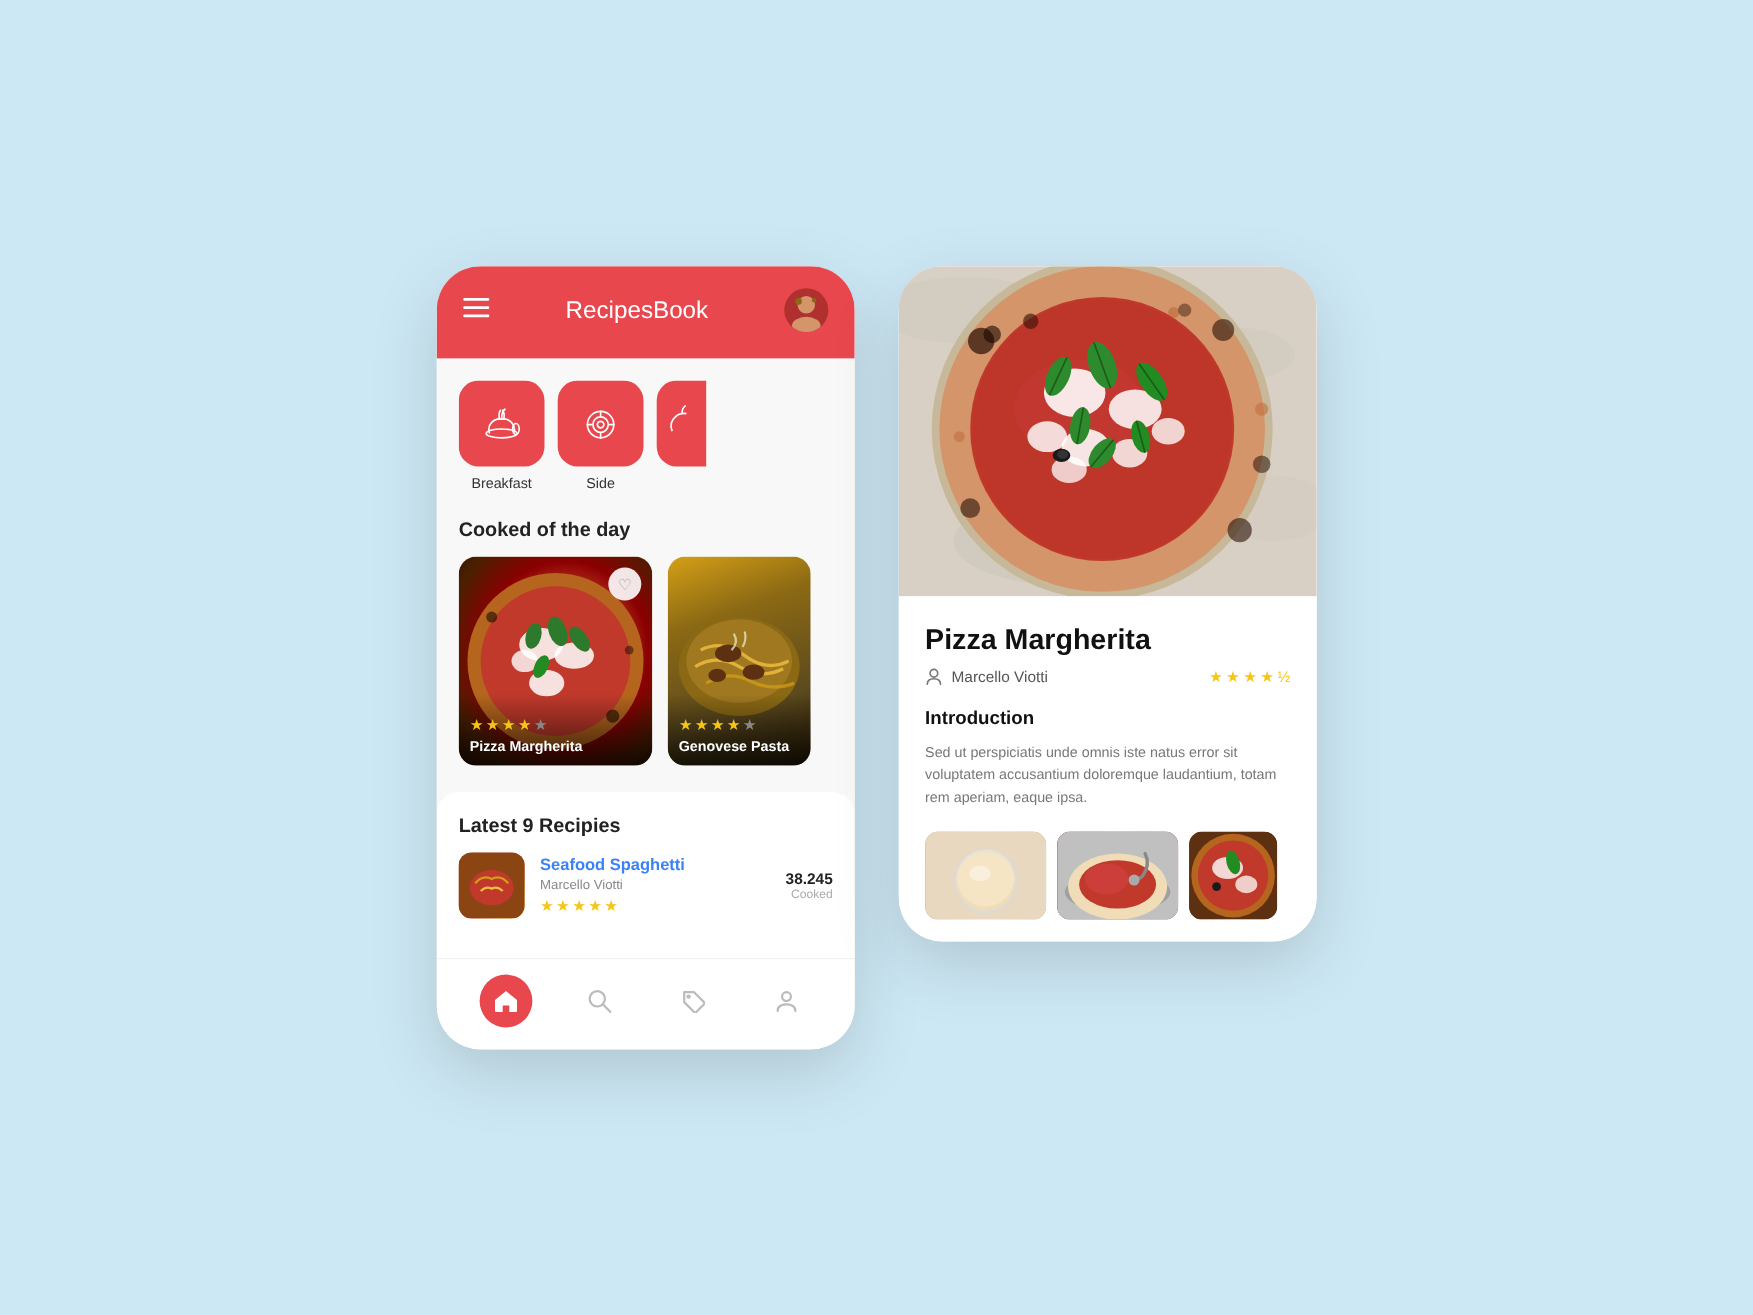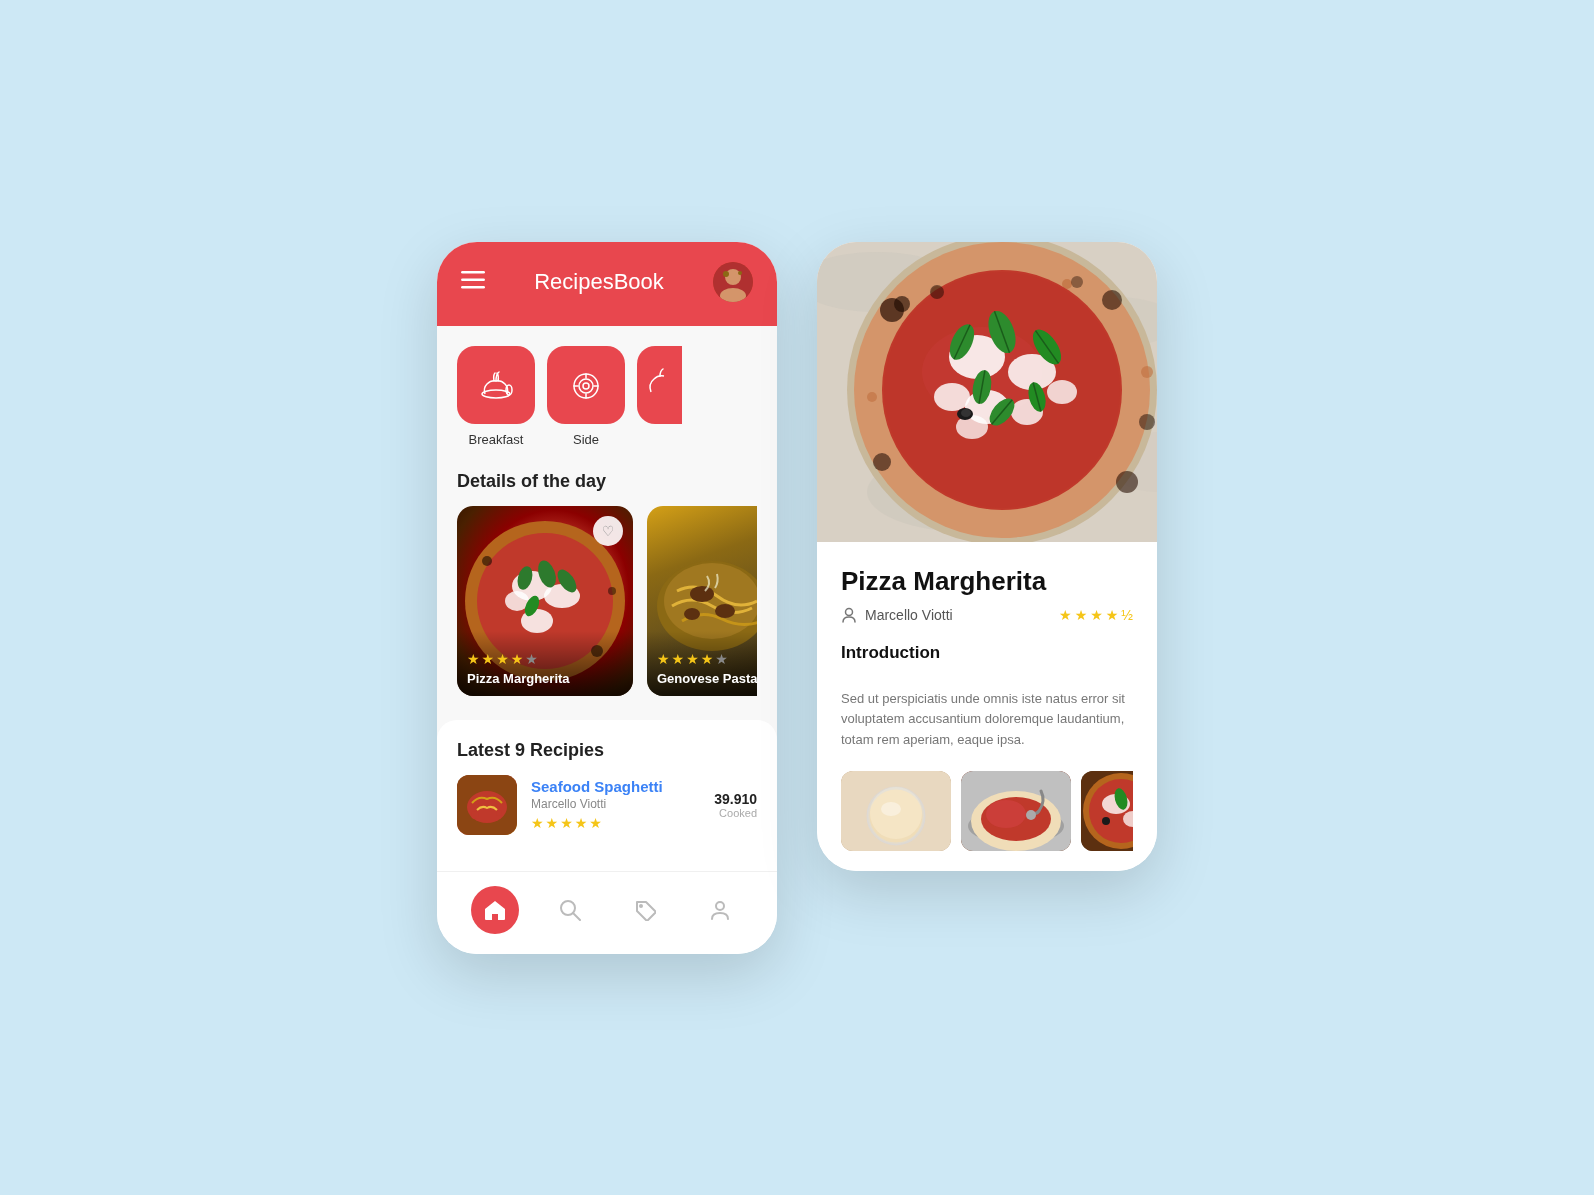--- a/index.html
+++ b/index.html
@@ -14,21 +14,21 @@
     }
 
     .phones-container {
       display: flex;
       gap: 40px;
       align-items: flex-start;
     }
 
     
     .phone {
-      width: 340px;
+      width: 380px;
       background: #fff;
       border-radius: 40px;
       overflow: hidden;
       box-shadow: 0 20px 60px rgba(0,0,0,0.15);
     }
 
     
     .phone1-header {
       background: #e8474e;
       padding: 20px 24px 24px;
@@ -308,21 +308,21 @@
       color: #555;
     }
     .detail-stars {
       display: flex;
       gap: 3px;
     }
     .intro-title {
       font-size: 17px;
       font-weight: 700;
       color: #111;
-      margin-bottom: 26px;
+      margin-bottom: 11px;
     }
     .intro-text {
       font-size: 13px;
       color: #777;
       line-height: 1.6;
       margin-bottom: 20px;
     }
     .step-thumbs {
       display: flex;
       gap: 10px;
@@ -414,21 +414,21 @@
         <div class="category-item">
           <div class="category-icon-box" style="width:45px;border-radius:18px 0 0 18px">
             <svg width="28" height="42" viewBox="0 0 28 42" fill="none">
               <path d="M5 28 Q2 20 8 15 Q12 11 18 12" stroke="white" stroke-width="1.5" fill="none"></path>
               <path d="M14 12 Q14 7 17 5" stroke="white" stroke-width="1.5" stroke-linecap="round"></path>
             </svg>
           </div>
         </div>
       </div>
 
-      <div class="section-title">Details of the day</div>
+      <div class="section-title">Cooked of the day</div>
 
       <div class="recipe-cards">
 
         <div class="recipe-card">
           <div style="width:100%;height:100%;background:radial-gradient(ellipse at 55% 45%, #f5deb3 0%, #d4a017 15%, #c0392b 35%, #8B0000 55%, #4a2000 80%, #2d1200 100%);position:relative;">
 
             <svg width="176" height="190" viewBox="0 0 176 190" style="position:absolute;top:0;left:0;">
 
               <circle cx="88" cy="95" r="80" fill="#b5651d"></circle>
 
@@ -512,21 +512,21 @@
             <div class="latest-author">Marcello Viotti</div>
             <div class="stars-row">
               <span class="star">★</span>
                 <span class="star">★</span>
                 <span class="star">★</span>
                 <span class="star">★</span>
                 <span class="star">★</span>
             </div>
           </div>
           <div class="latest-count">
-            <div class="count-num">39.910</div>
+            <div class="count-num">38.245</div>
             <div class="count-label">Cooked</div>
           </div>
         </div>
       </div>
     </div>
 
     <div class="bottom-nav">
       <div class="nav-btn active">
         <svg width="22" height="22" viewBox="0 0 22 22" fill="white">
           <path d="M1 10 L11 2 L21 10 L21 20 Q21 21 20 21 L14 21 L14 15 L8 15 L8 21 L2 21 Q1 21 1 20 Z"></path>

